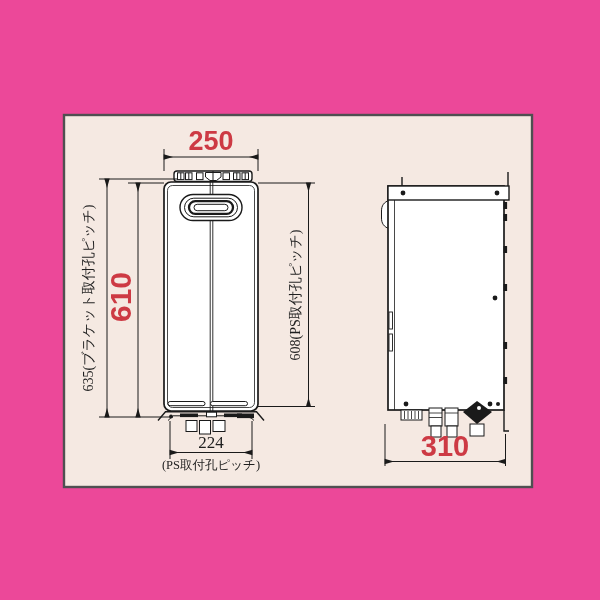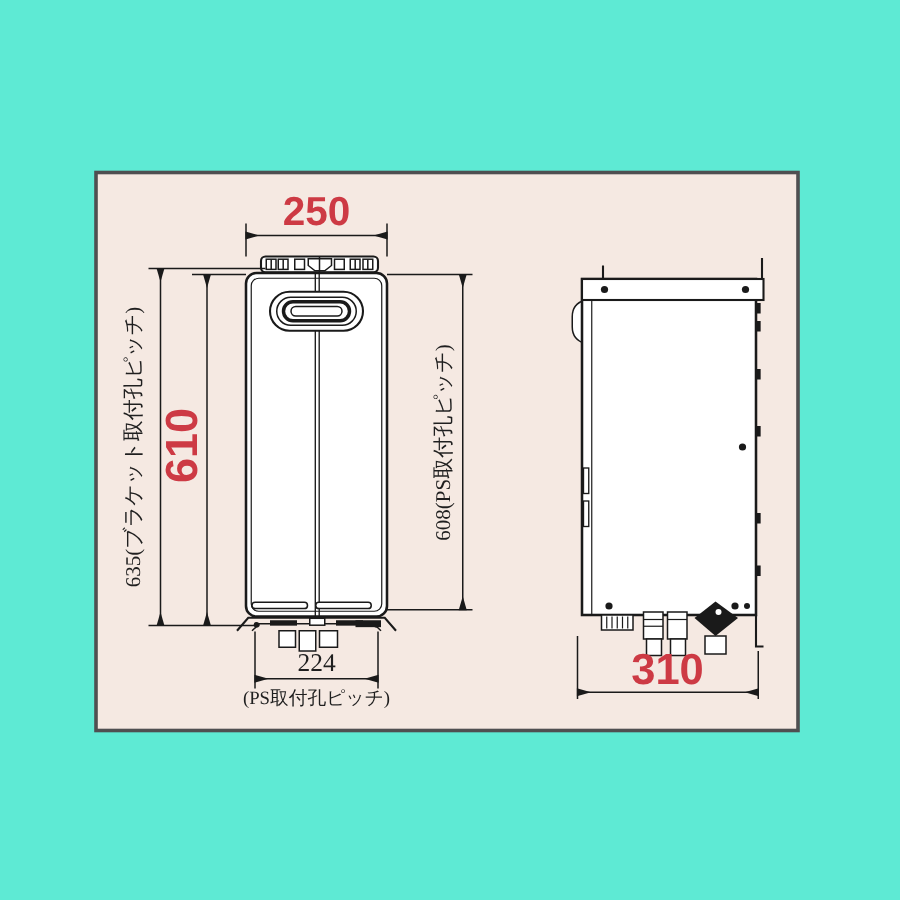--- a/index.html
+++ b/index.html
@@ -2,21 +2,21 @@
 <html style="--red: #cd3a44; --line: #1a1a1a; --panel-bg: #f5e9e2; --panel-border: #4f4f51;"><head>
 <meta charset="utf-8">
 <style>
   :root{
     --line:#1a1a1a;
     --red:#cd3a44;
     --panel-bg:#f5e9e2;
     --panel-border:#4f4f51;
   }
   html,body{margin:0;padding:0;background:#ffffff;}
-  .stage{position:relative;width:600px;height:600px;background:#5eead4;overflow:hidden;}
+  .stage{position:relative;width:600px;height:600px;background:#ec4899;overflow:hidden;}
   svg{position:absolute;left:0;top:0;}
   .ln{stroke:var(--line);fill:none;}
   .thin{stroke-width:1;}
   .med{stroke-width:1.4;}
   .thick{stroke-width:1.7;}
   .wfill{fill:#ffffff;}
   .dark{fill:var(--line);stroke:none;}
   .dim{stroke:var(--line);stroke-width:1;fill:none;}
   text{user-select:none;}
   .t-red-big{fill:var(--red);font-family:"Liberation Sans",sans-serif;font-weight:bold;}

